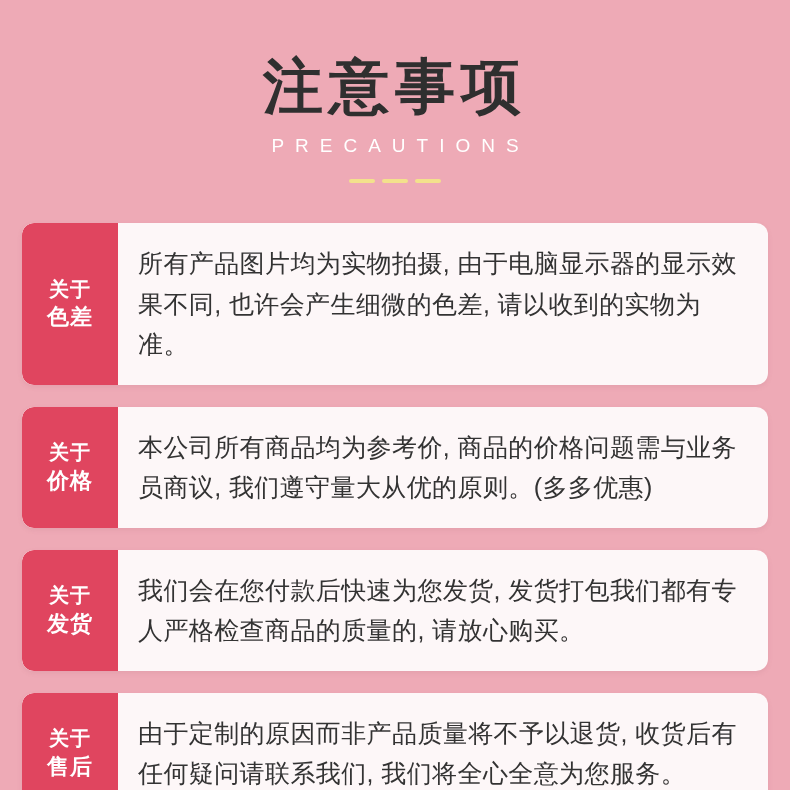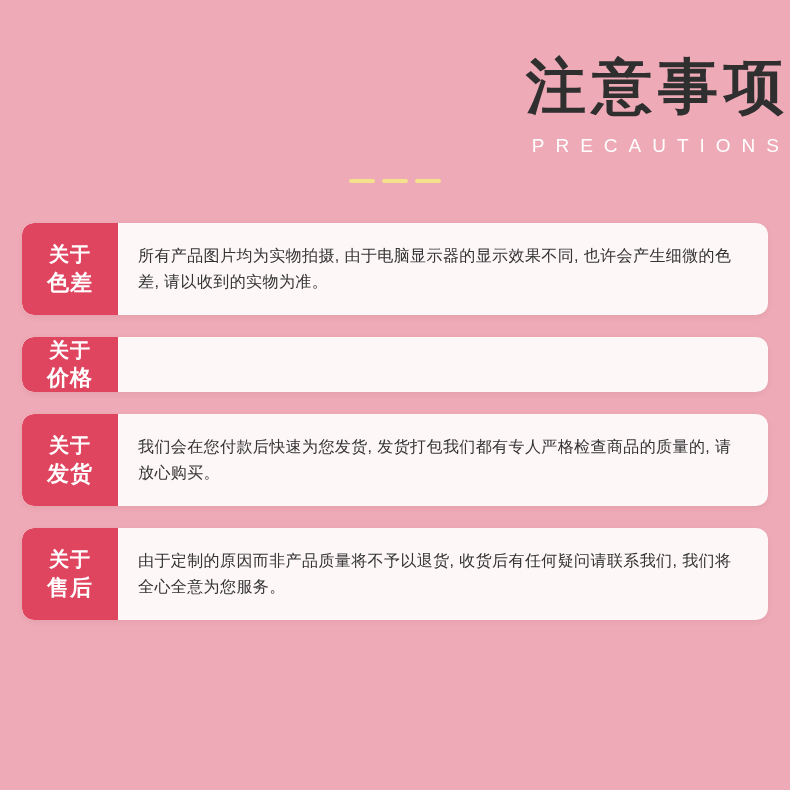--- a/index.html
+++ b/index.html
@@ -17,21 +17,21 @@
     position: relative;
     width: 790px;
     height: 790px;
     background: #eeaab6;
     box-sizing: border-box;
   }
 
   
   .header {
     padding-top: 52px;
-    text-align: right;
+    text-align: center;
   }
   .title {
     font-size: 60px;
     font-weight: bold;
     letter-spacing: 6px;
     color: #2f2f2f;
     line-height: 1.15;
     margin: 0;
   }
   .subtitle {
@@ -87,21 +87,21 @@
     letter-spacing: 1px;
     border-radius: 12px 0 0 12px;
   }
   .row .tag .tag-line2 {
     font-size: 22px;
   }
   .row .body {
     flex: 1 1 auto;
     padding: 20px 22px 20px 20px;
     color: #333333;
-    font-size: 16px;
+    font-size: 25px;
     line-height: 1.62;
     letter-spacing: 0.4px;
     display: flex;
     align-items: center;
   }
   .row .body p {
     margin: 0;
   }
 </style>
 </head>
@@ -129,20 +129,23 @@
       <div class="body">
         <p>所有产品图片均为实物拍摄, 由于电脑显示器的显示效果不同, 也许会产生细微的色差, 请以收到的实物为准。</p>
       </div>
     </div>
 
     <div class="row">
       <div class="tag">
         <span class="tag-line1">关于</span>
         <span class="tag-line2">价格</span>
       </div>
+      <div class="body">
+        <p>本公司所有商品均为参考价, 商品的价格问题需与业务员商议, 我们遵守量大从优的原则。(多多优惠)</p>
+      </div>
     </div>
 
     <div class="row">
       <div class="tag">
         <span class="tag-line1">关于</span>
         <span class="tag-line2">发货</span>
       </div>
       <div class="body">
         <p>我们会在您付款后快速为您发货, 发货打包我们都有专人严格检查商品的质量的, 请放心购买。</p>
       </div>

